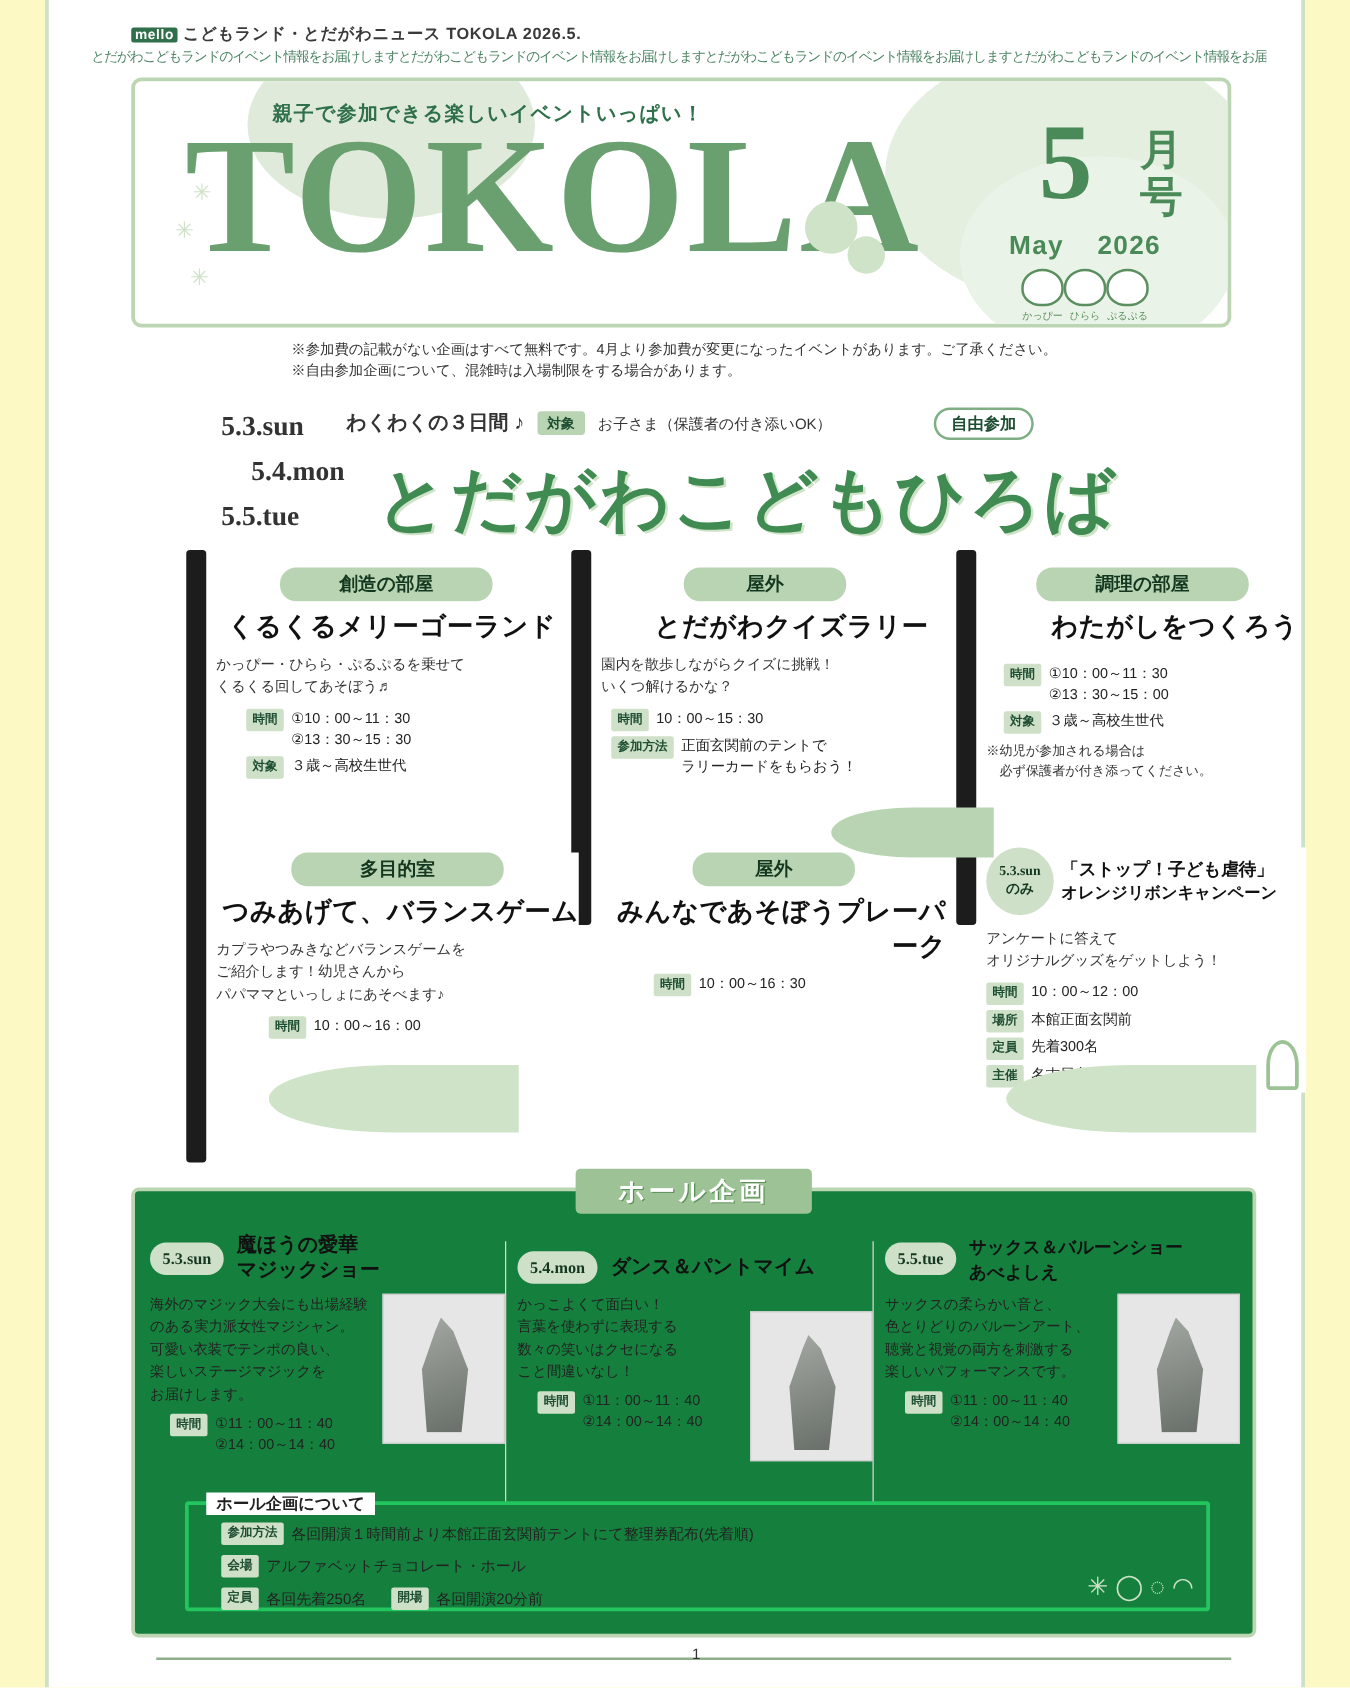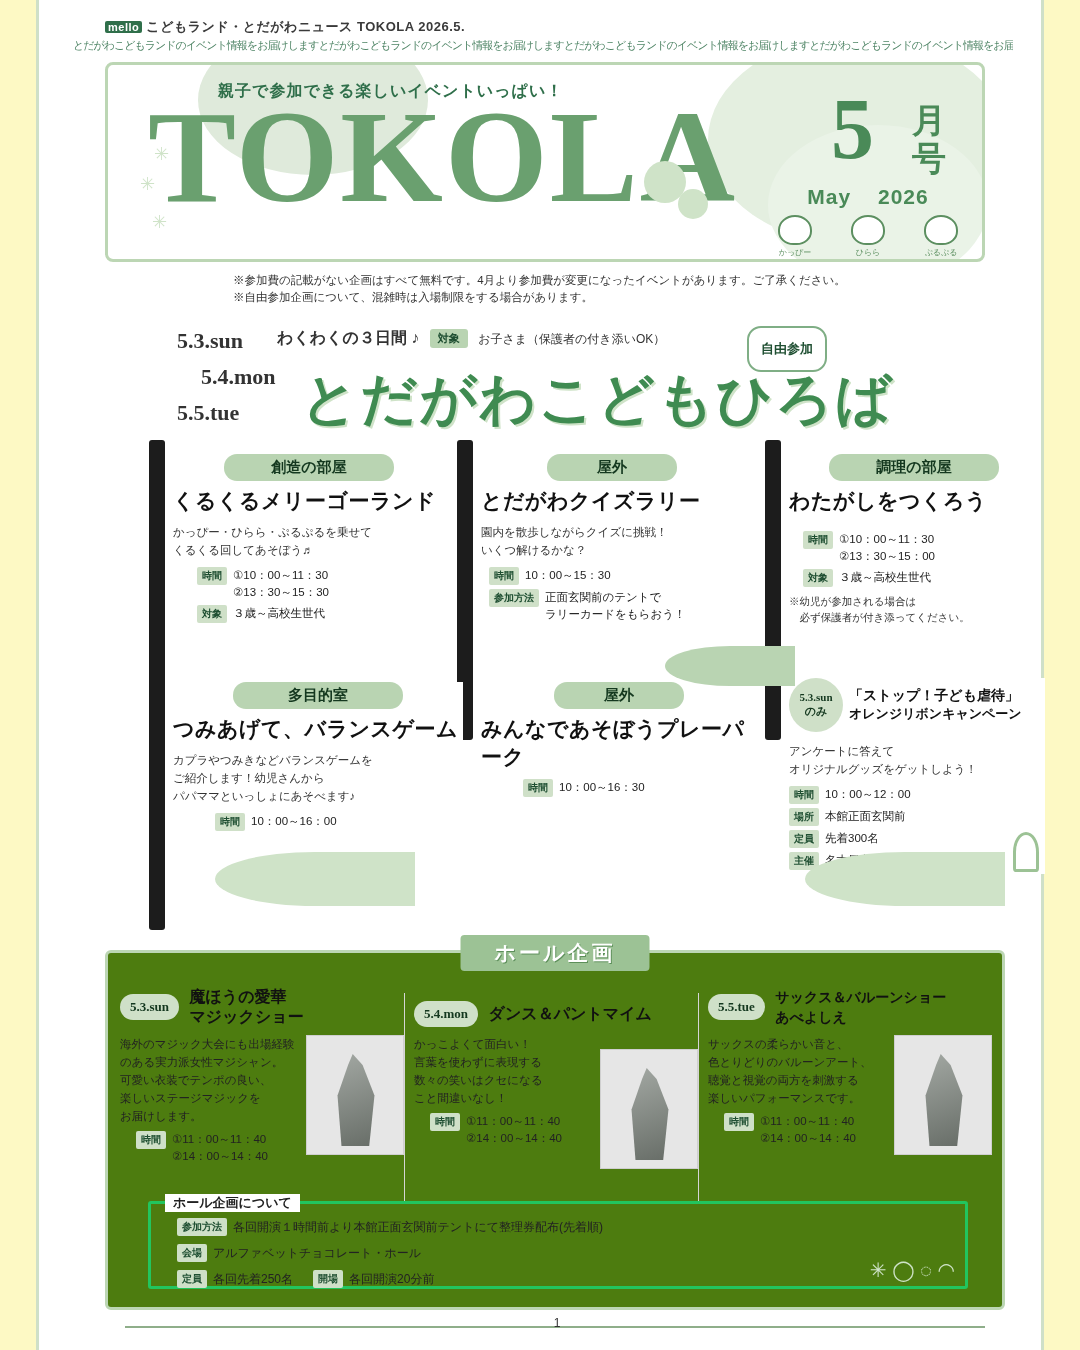--- a/index.html
+++ b/index.html
@@ -52,21 +52,21 @@
   }
   .issue-kanji {
     position:absolute; right:28px; top:36px; font-size:34px; color:#4a8a58;
     font-weight:bold; line-height:38px; text-align:center; width:50px;
   }
   .issue-en {
     position:absolute; right:26px; top:120px; width:176px; text-align:center;
     font-size:21px; color:#4a8a58; font-weight:bold; letter-spacing:1px;
   }
   .issue-en span { margin:0 10px; }
-  .mascots { position:absolute; right:24px; top:150px; width:180px; display:flex; justify-content:space-between; }
+  .mascots { position:absolute; right:24px; top:150px; width:180px; display:flex; justify-content:center; }
   .mascot { text-align:center; }
   .mascot .face {
     width:34px; height:30px; border:2px solid #5c8f60; border-radius:50% 50% 45% 45%;
     background:#fff; margin:0 auto;
   }
   .mascot .nm { font-size:8px; color:#5c8f60; margin-top:2px; }
 
   
   .notes { position:absolute; left:180px; top:262px; width:760px; font-size:11.5px; color:#333; line-height:17px; }
 
@@ -84,52 +84,52 @@
     color:#3f8b51; letter-spacing:2px;
     text-shadow: 2px 2px 0 #cfe3c8;
   }
   .sub-line { position:absolute; left:224px; top:318px; font-size:16px; font-weight:bold; color:#333; }
   .tag-obj {
     display:inline-block; background:#b9d4b2; color:#1f4f32; font-size:11px;
     padding:2px 8px; border-radius:3px; margin:0 6px; vertical-align:middle;
   }
   .tag-free {
     position:absolute; left:694px; top:316px; font-size:13px; font-weight:bold;
-    color:#1f4f32; border:2px solid #7fae85; border-radius:14px; padding:12px 12px;
+    color:#1f4f32; border:2px solid #7fae85; border-radius:14px; padding:2px 12px;
     background:#fff;
   }
 
   
   .grid { position:absolute; left:52px; top:424px; width:900px; height:500px; }
   .post { position:absolute; width:16px; background:#1c1c1c; border-radius:3px; }
   .card { position:absolute; background:#ffffff; }
   .card-title-pill {
     margin:0 auto 6px; width:170px; text-align:center; background:#b9d4b2;
     color:#14381f; font-size:15px; font-weight:bold; padding:4px 0; border-radius:13px;
   }
-  .card h3 { margin:0 0 8px; text-align:left; font-size:21px; color:#111; font-weight:bold; letter-spacing:0.5px;}
+  .card h3 { margin:0 0 8px; text-align:right; font-size:21px; color:#111; font-weight:bold; letter-spacing:0.5px;}
   .card p { margin:0 0 8px; font-size:11.5px; color:#333; line-height:18px; }
   .rowline { display:flex; align-items:flex-start; margin-bottom:4px; font-size:11.5px; color:#222; }
   .lbl {
     flex:0 0 auto; background:#cfe0c8; color:#1f4f32; font-size:10px; font-weight:bold;
     padding:2px 5px; border-radius:2px; margin-right:6px; line-height:14px; white-space:nowrap;
   }
   .val { line-height:17px; }
   .mini-note { font-size:10.5px; color:#333; line-height:16px; margin-top:6px;}
 
   .oc-badge {
     display:inline-block; background:#cfe0c8; color:#14381f; border-radius:50%;
     width:54px; height:54px; font-size:11px; text-align:center; line-height:14px;
     padding-top:12px; font-weight:bold;
   }
 
   
   .hall {
     position:absolute; left:52px; top:940px; width:900px; height:360px;
-    border:3px solid #bcd6b4; border-radius:6px; background:#4d7c0f;
+    border:3px solid #bcd6b4; border-radius:6px; background:#15803d;
   }
   .hall-pill {
     position:absolute; left:50%; transform:translateX(-50%); top:-18px;
     background:#9cc295; color:#fff; font-size:21px; font-weight:bold;
     padding:4px 34px; border-radius:4px; letter-spacing:3px;
     text-shadow:1px 1px 0 #5d8f5a;
   }
   .hall-col { position:absolute; top:34px; width:288px; }
   .hc1 { left:12px; } .hc2 { left:306px;margin-top:14px; } .hc3 { left:600px; }
   .hall-col .datechip {

